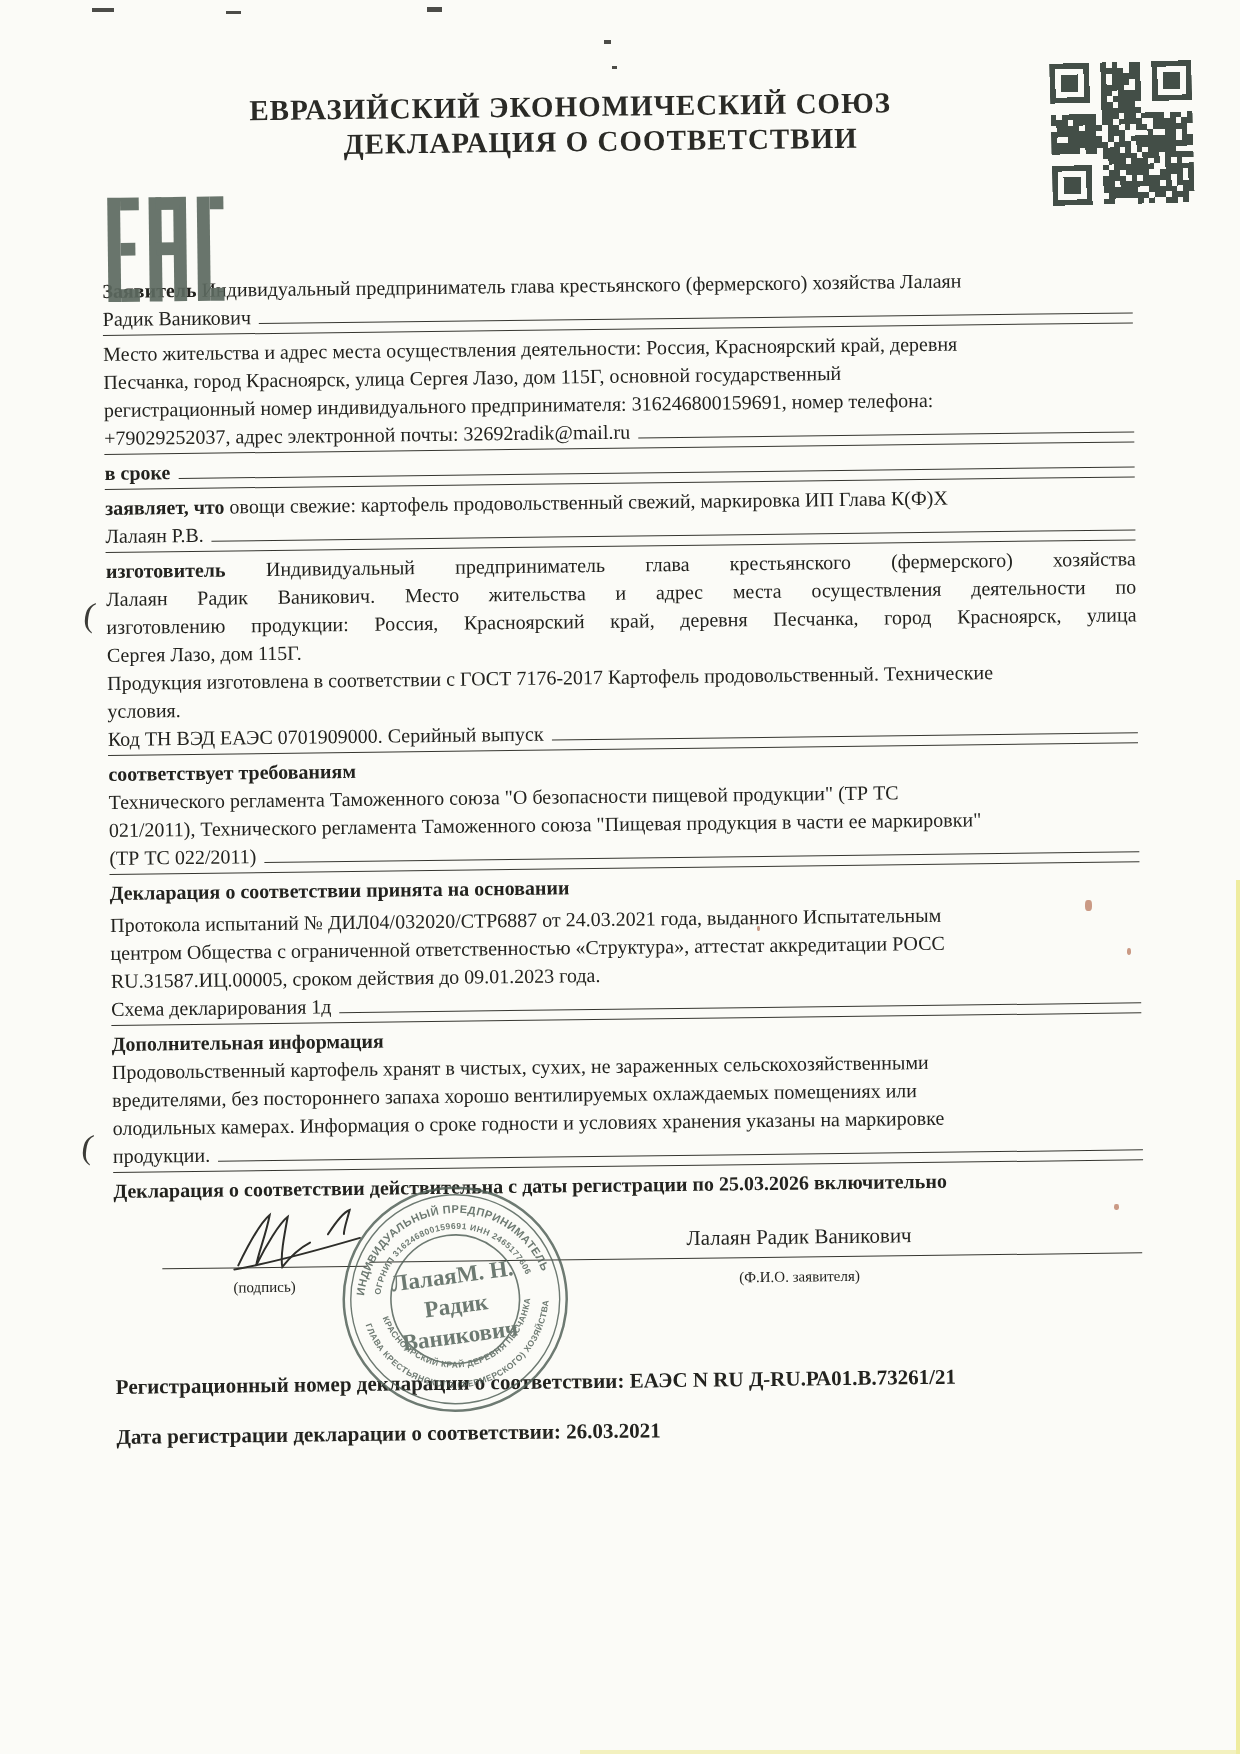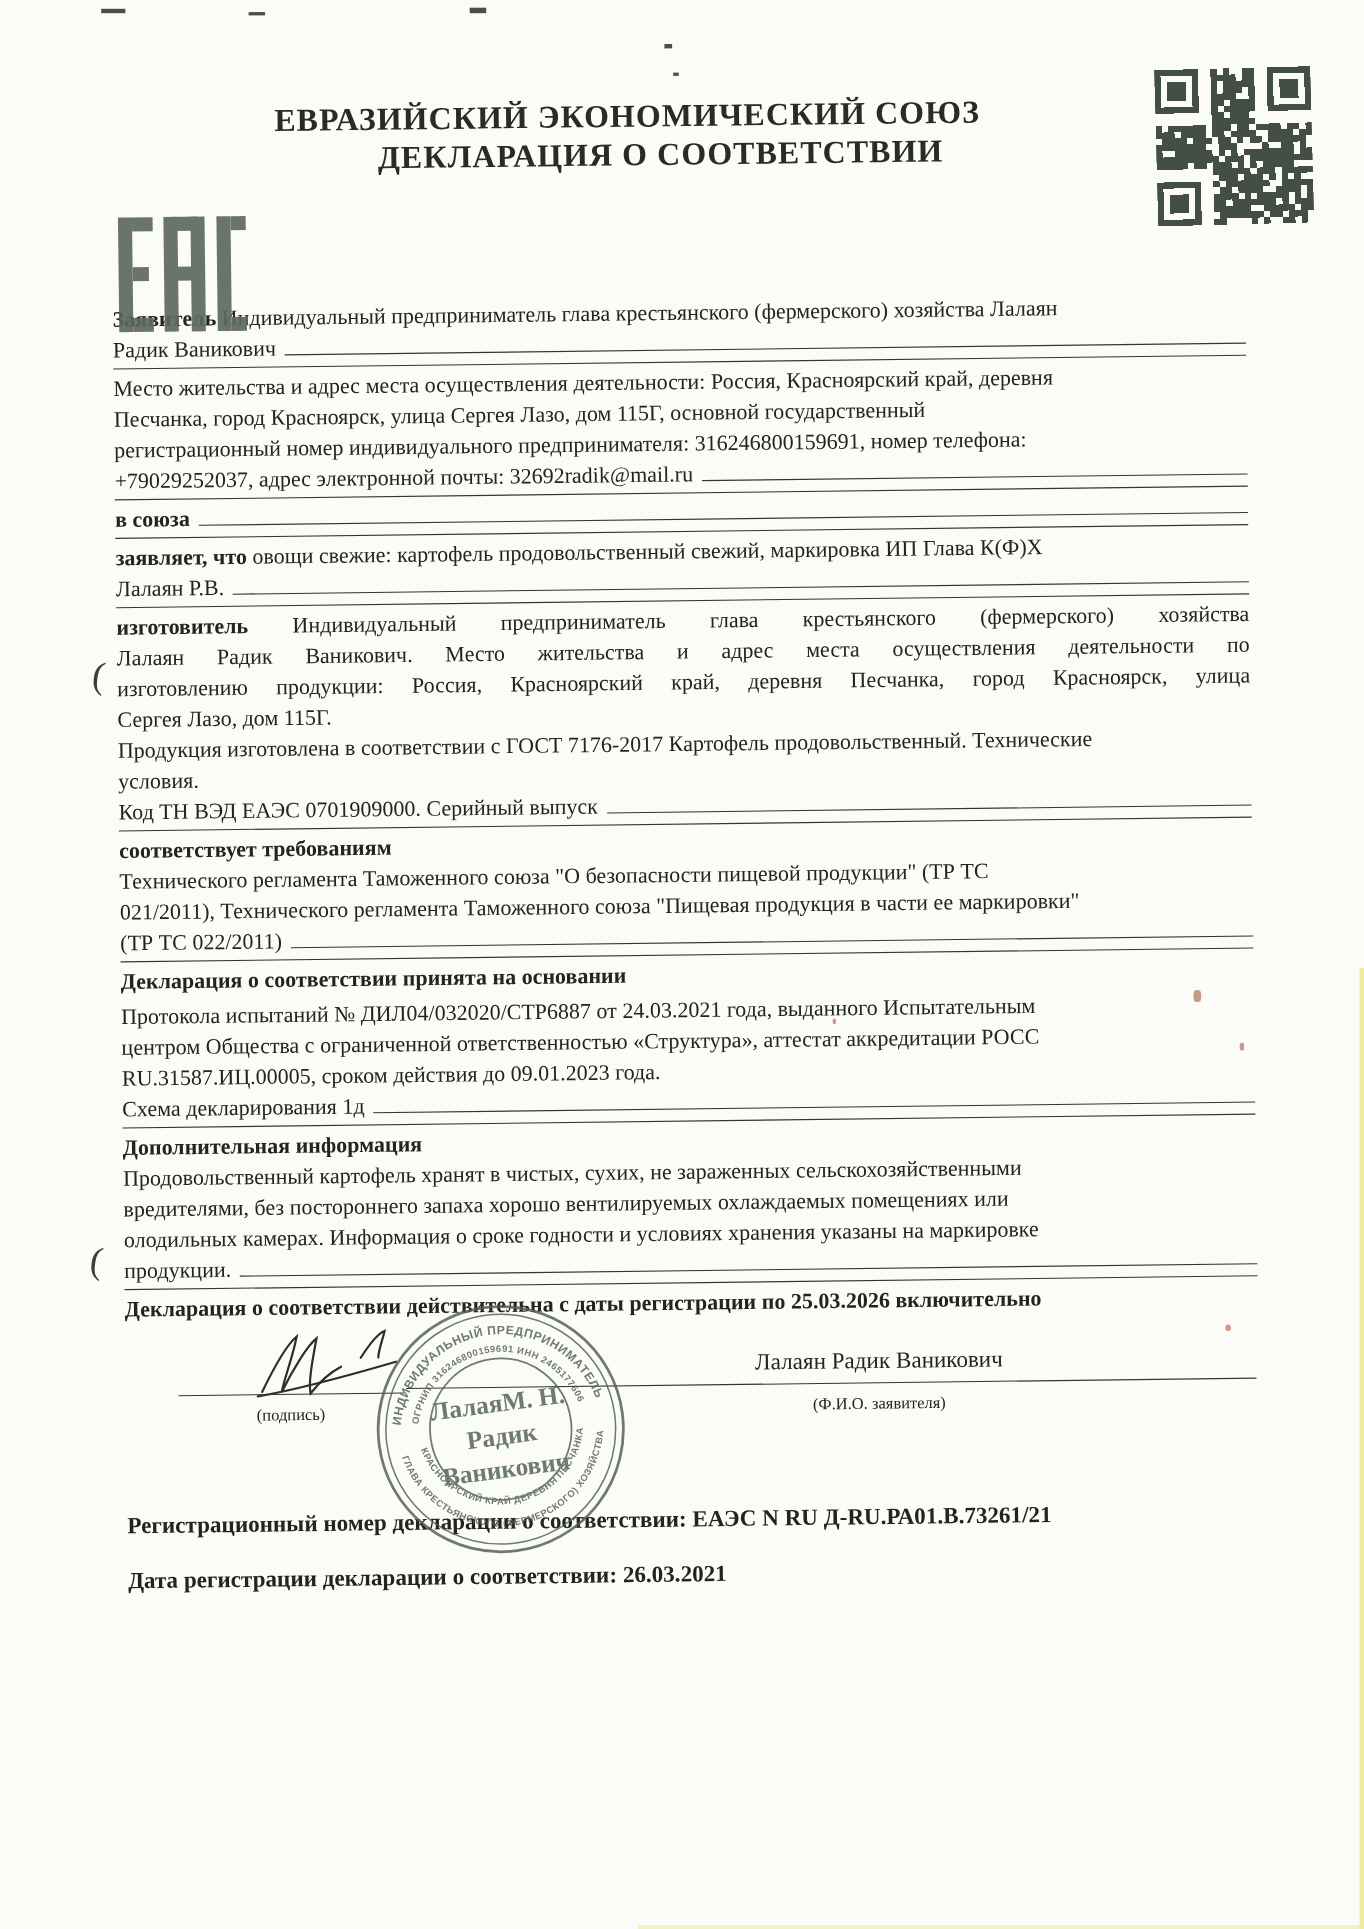--- a/index.html
+++ b/index.html
@@ -401,21 +401,21 @@
         <div class="ln">Песчанка, город Красноярск, улица Сергея Лазо, дом 115Г, основной государственный</div>
         <div class="ln">регистрационный номер индивидуального предпринимателя: 316246800159691, номер телефона:</div>
         <div class="fl">
             <span class="txt">+79029252037, адрес электронной почты: 32692radik@mail.ru</span>
             <span class="fill"></span>
           </div>
       </div>
 
       <div class="sec">
         <div class="fl">
-            <span class="txt b">в союза</span>
+            <span class="txt b">в сроке</span>
             <span class="fill"></span>
           </div>
       </div>
 
       <div class="sec">
         <div class="ln"><span class="b">заявляет, что</span> <span>овощи свежие: картофель продовольственный свежий, маркировка ИП Глава К(Ф)Х</span></div>
         <div class="fl">
             <span class="txt">Лалаян Р.В.</span>
             <span class="fill"></span>
           </div>

